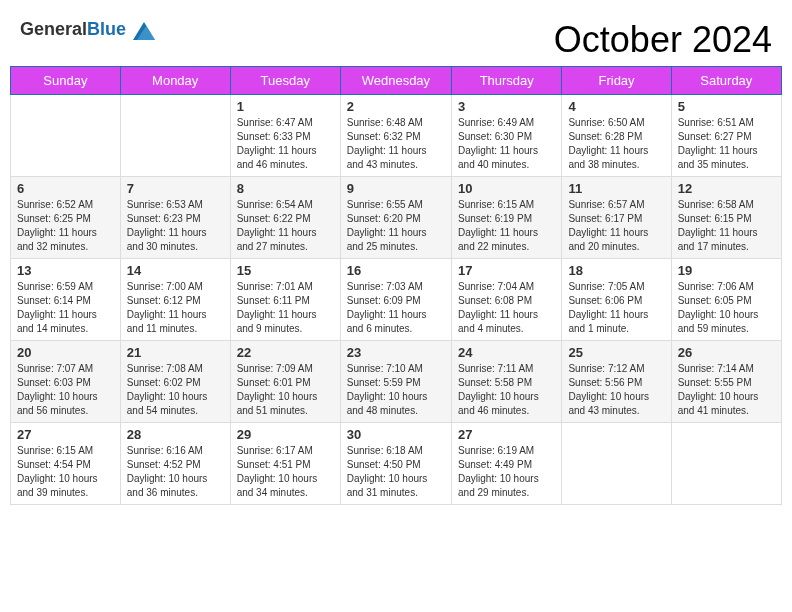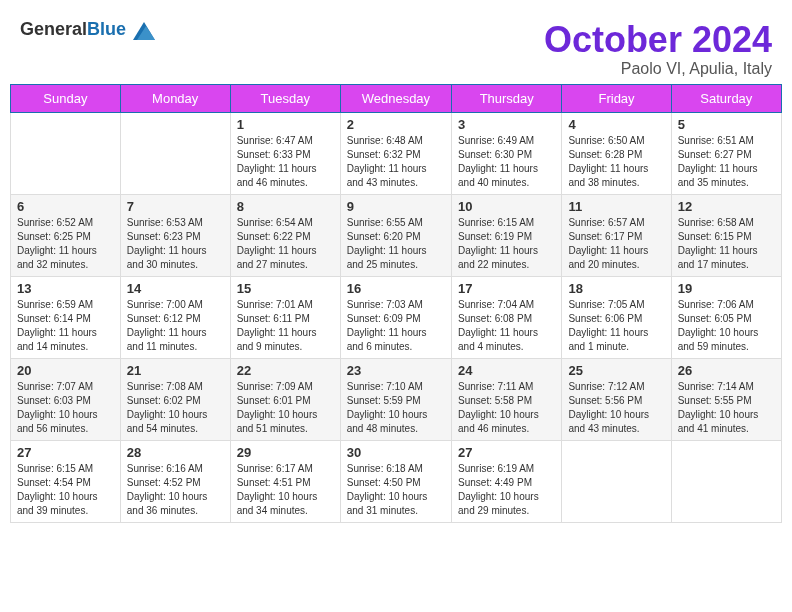--- a/index.html
+++ b/index.html
@@ -30,22 +30,22 @@
       font-size: 18px;
       font-weight: bold;
       color: #1a6faf;
       line-height: 1;
     }
     .title-section {
       text-align: right;
     }
     .month-title {
       font-size: 36px;
-      font-weight: bold;
-      color: #6d28d9;
+      font-weight: normal;
+      color: #000000;
       line-height: 1.1;
     }
     .location-title {
       font-size: 16px;
       color: #555;
     }
     .calendar {
       width: 100%;
       border-collapse: collapse;
       border: 1px solid #ccc;
@@ -97,21 +97,20 @@
     <div>
       <span class="logo-text-general">General</span><span class="logo-text-blue">Blue</span>
       <svg width="22" height="18" viewBox="0 0 22 18" style="display:inline-block; vertical-align:middle; margin-left:2px;">
         <polygon points="0,18 11,0 22,18" fill="#1a6faf"></polygon>
         <polygon points="4,18 13,4 22,18" fill="#4a9fd4" opacity="0.7"></polygon>
       </svg>
     </div>
   </div>
   <div class="title-section">
     <div class="month-title">October 2024</div>
-    <div class="location-title">Paolo VI, Apulia, Italy</div>
   </div>
 </div>
 
 <table class="calendar">
   <thead>
     <tr>
     <th>Sunday</th>
         <th>Monday</th>
         <th>Tuesday</th>
         <th>Wednesday</th>

